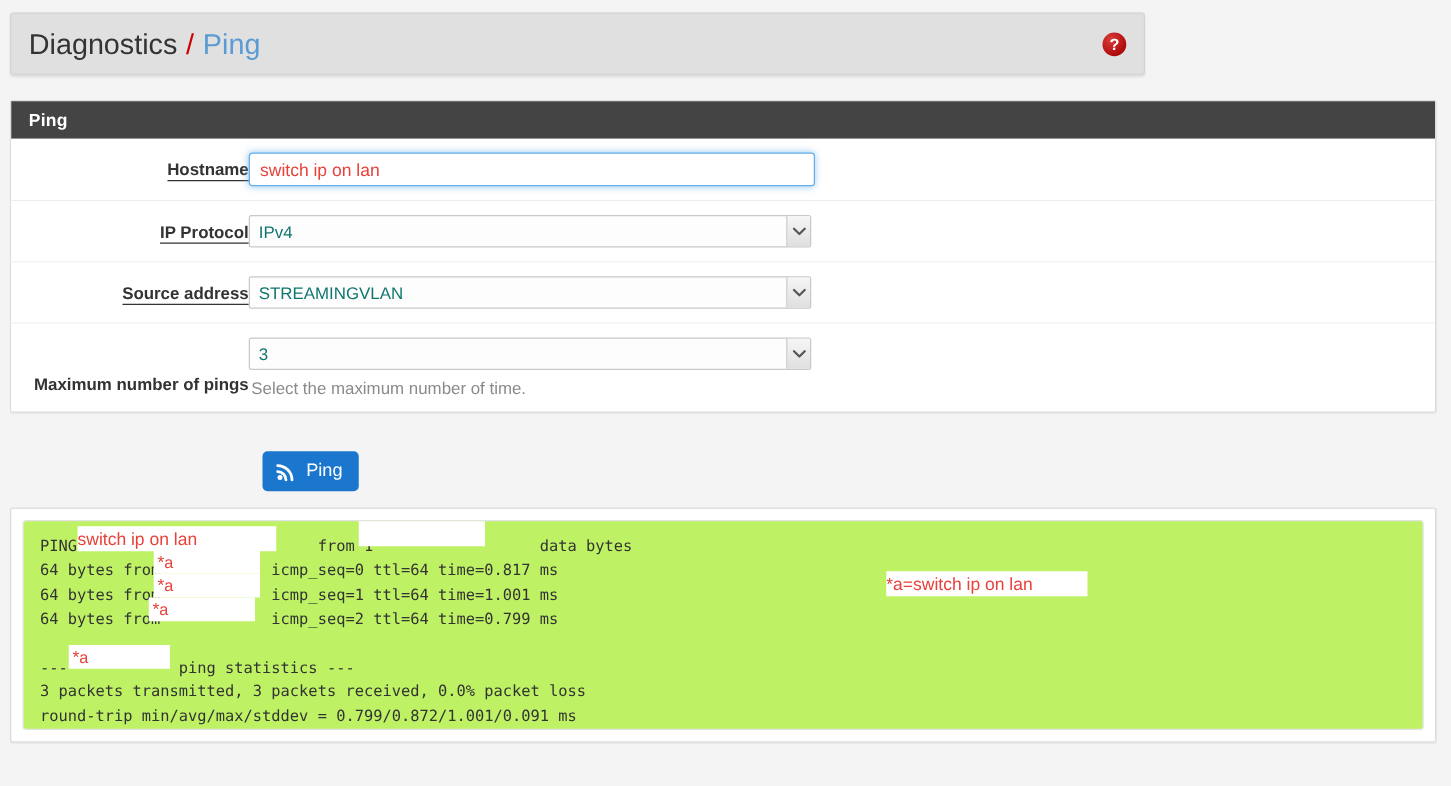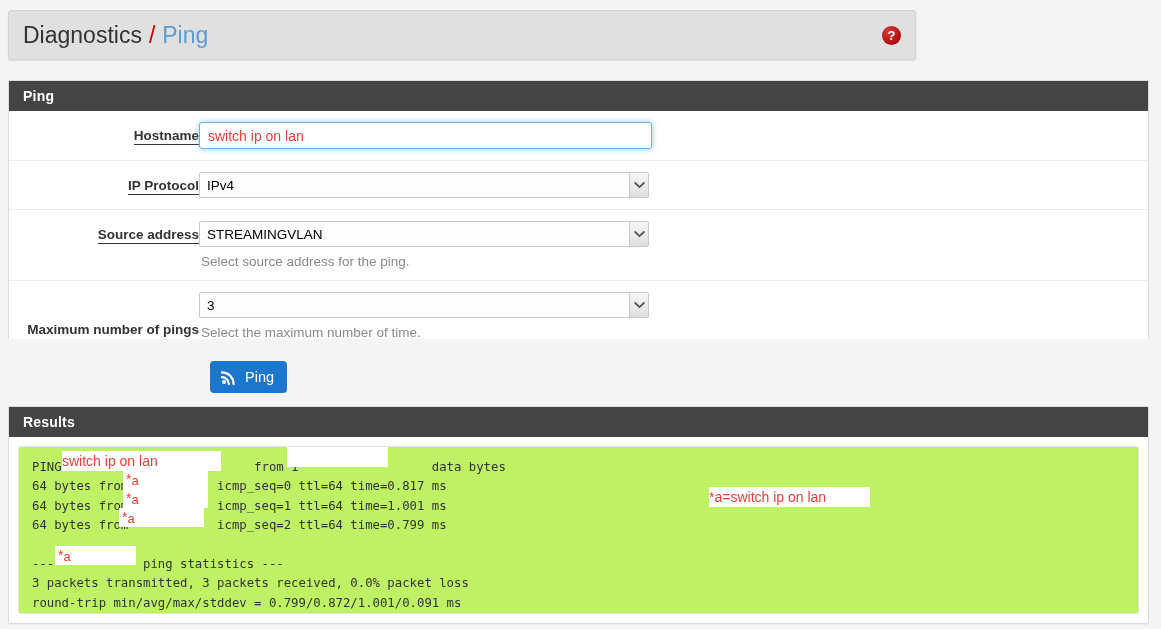--- a/index.html
+++ b/index.html
@@ -116,21 +116,21 @@
     width: 450px;
     height: 26px;
     display: inline-block;
   }
   select.styled-select {
     width: 100%;
     height: 26px;
     padding: 2px 26px 2px 7px;
     font-size: 13.5px;
     font-family: "Liberation Sans", sans-serif;
-    color: #000000;
+    color: #0f766e;
     background: #fdfdfd;
     border: 1px solid #c9c9c9;
     border-radius: 2px;
     -webkit-appearance: none;
     -moz-appearance: none;
     appearance: none;
     outline: none;
   }
   .select-btn {
     position: absolute;
@@ -260,21 +260,20 @@
       <div class="select-wrap">
         <select class="styled-select">
           <option>STREAMINGVLAN</option>
         </select>
         <span class="select-btn">
           <svg width="11" height="8" viewBox="0 0 11 8">
               <path d="M1.2 2 L5.5 6.2 L9.8 2" stroke="#555" stroke-width="1.8" fill="none" stroke-linecap="round" stroke-linejoin="round"></path>
             </svg>
         </span>
       </div>
-      <div class="help-text">Select source address for the ping.</div>
     </div>
   </div>
 
   <div class="form-row last">
     <div class="form-label">Maximum number of pings</div>
     <div class="form-field">
       <div class="select-wrap">
         <select class="styled-select">
           <option>3</option>
         </select>
@@ -296,21 +295,20 @@
         <circle cx="3" cy="13" r="2" fill="#fff"></circle>
         <path d="M1 8.2 A6.8 6.8 0 0 1 7.8 15" stroke="#fff" stroke-width="2.2" fill="none" stroke-linecap="round"></path>
         <path d="M1 3.4 A11.6 11.6 0 0 1 12.6 15" stroke="#fff" stroke-width="2.2" fill="none" stroke-linecap="round"></path>
       </svg>
     </span>
     <span>Ping</span>
   </button>
 </div>
 
 <div class="panel results-panel">
-  <div class="panel-heading">Results</div>
   <div class="code-box">
     <pre class="code-text">PING                          from 1                  data bytes
 64 bytes from            icmp_seq=0 ttl=64 time=0.817 ms
 64 bytes from            icmp_seq=1 ttl=64 time=1.001 ms
 64 bytes from            icmp_seq=2 ttl=64 time=0.799 ms
 
 ---            ping statistics ---
 3 packets transmitted, 3 packets received, 0.0% packet loss
 round-trip min/avg/max/stddev = 0.799/0.872/1.001/0.091 ms</pre>
 

